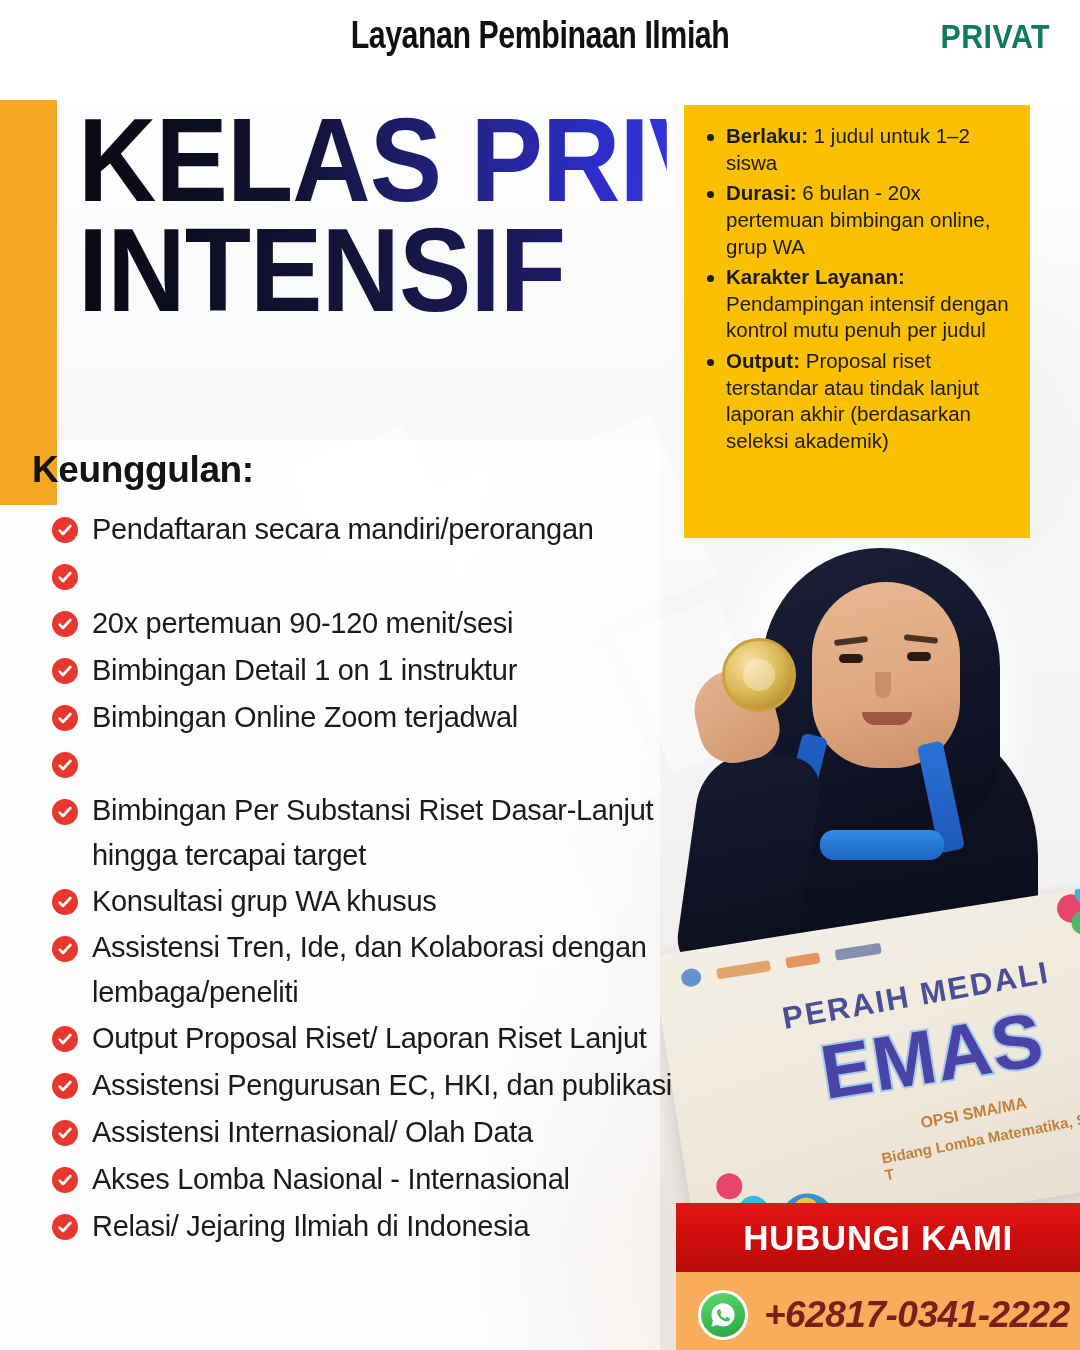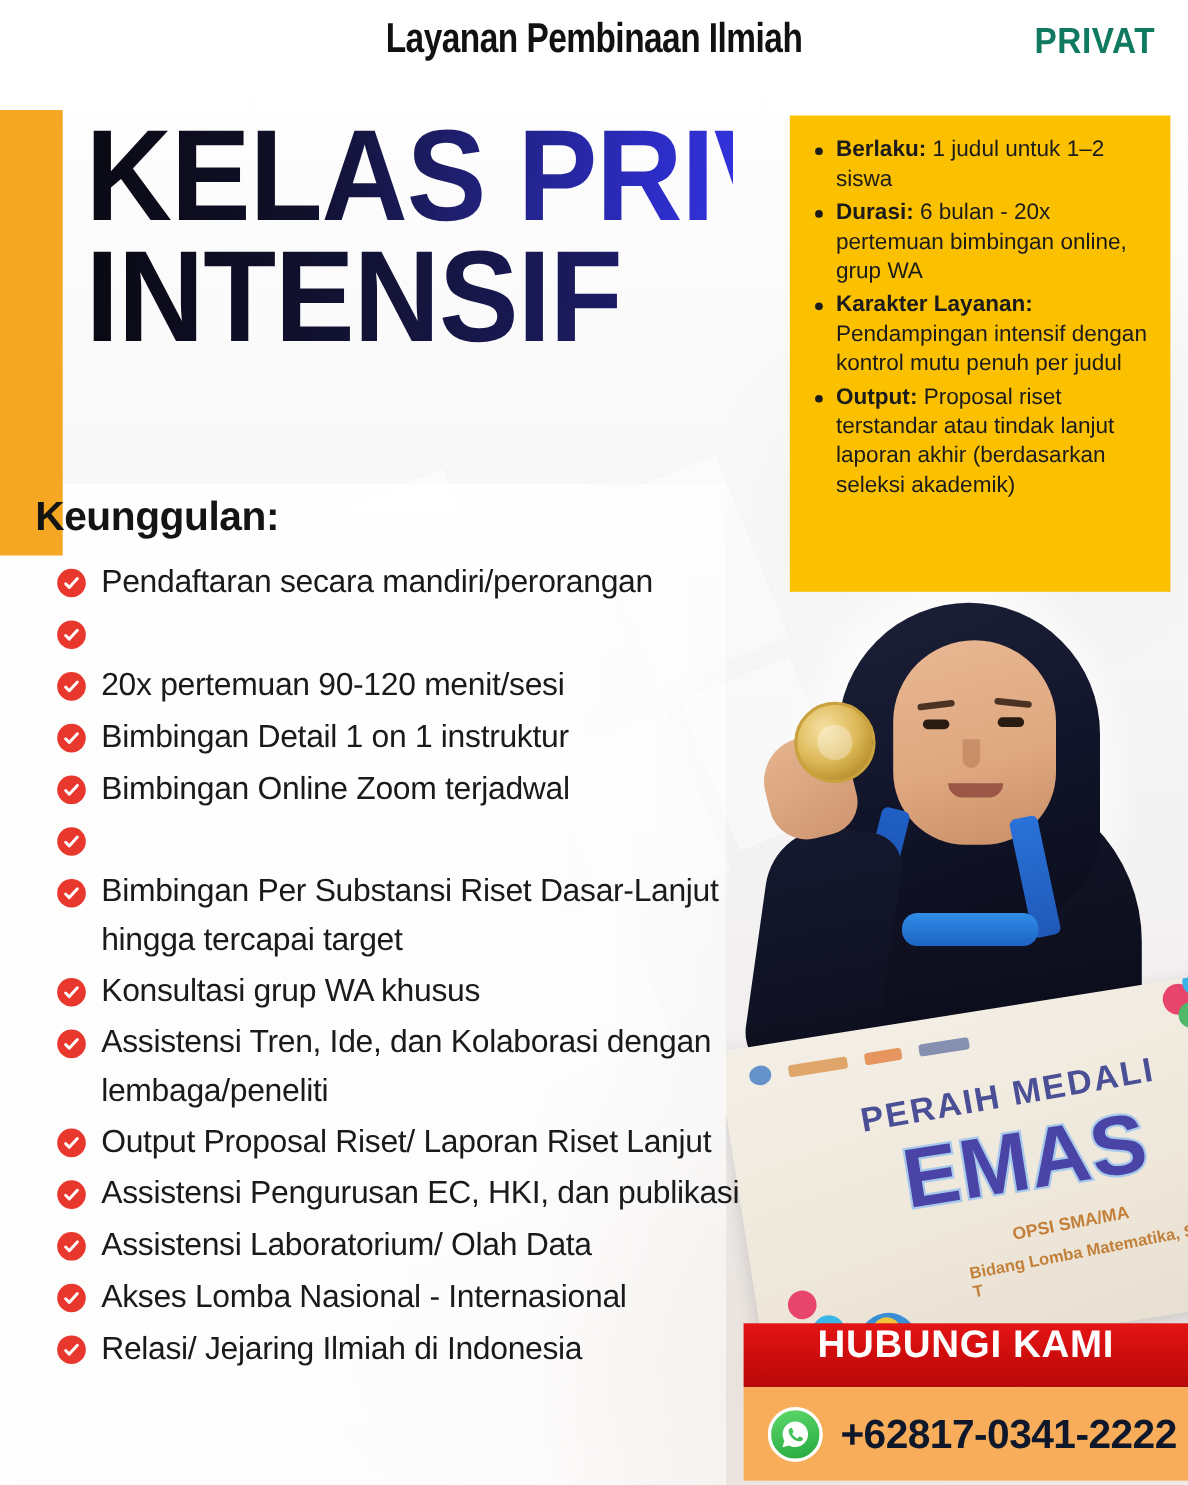--- a/index.html
+++ b/index.html
@@ -107,21 +107,21 @@
     -webkit-text-fill-color:transparent; color:#15154e;
   }
   .price {
     position:absolute; left:78px; top:370px; z-index:5;
     font-size:41px; font-weight:normal; color:#12795e;
     letter-spacing:-0.3px;
   }
 
   
   .info-box {
-    position:absolute; left:718px; top:105px; width:346px; height:433px;
+    position:absolute; left:684px; top:105px; width:346px; height:433px;
     background:#fbc000; z-index:5;
     padding:18px 16px 12px 16px;
   }
   .info-list { list-style:none; }
   .info-list li {
     position:relative;
     padding-left:26px;
     margin-bottom:4px;
     font-size:20.5px;
     line-height:1.30;
@@ -295,41 +295,41 @@
     position:absolute; right:-12px; top:-22px; width:80px; height:70px;
   }
   .cert-corner i { position:absolute; display:block; border-radius:50%; }
   .cert-corner .c1 { left:6px;  top:26px; width:28px; height:28px; background:#e7456b; }
   .cert-corner .c2 { left:26px; top:14px; width:26px; height:26px; background:#3ab5e8; }
   .cert-corner .c3 { left:18px; top:44px; width:24px; height:24px; background:#51b86a; }
 
   
   .contact { position:absolute; left:676px; top:1203px; width:404px; z-index:8; }
   .contact-banner {
-    height:58px;
+    height:69px;
     background:linear-gradient(180deg,#e41515 0%,#d00d0d 48%,#b80a0a 100%);
-    display:flex; justify-content:center;
+    display:flex; align-items:center; justify-content:center;
   }
   .contact-banner span {
     font-size:35px; font-weight:bold; color:#ffffff; letter-spacing:0.6px;
   }
   .contact-phone {
     height:85px; background:#f8ad5a;
     display:flex; align-items:center; gap:16px; padding-left:22px;
   }
   .wa-icon {
     width:50px; height:50px; border-radius:50%;
     background:linear-gradient(165deg,#5ed96b,#25a83f);
     display:flex; align-items:center; justify-content:center;
     border:3px solid #ffffff;
     flex:0 0 auto;
   }
   .wa-icon svg { width:28px; height:28px; }
   .contact-phone .num {
-    font-size:37px; font-weight:bold; color:#0f172a; letter-spacing:-0.5px;
+    font-size:37px; font-weight:bold; color:#7f1d1d; letter-spacing:-0.5px;font-style:italic;
   }
 </style>
 </head>
 <body>
 
 <div class="poster">
 
   <div class="bg-texture"></div>
   <div class="bg-blobs"></div>
 
@@ -468,21 +468,21 @@
           </svg>
       </span>
       <span>Assistensi Pengurusan EC, HKI, dan publikasi</span>
     </li>
     <li>
       <span class="check">
         <svg viewBox="0 0 24 24" fill="none" stroke="#ffffff" stroke-width="4" stroke-linecap="round" stroke-linejoin="round">
             <polyline points="4,13 9,18 20,6"></polyline>
           </svg>
       </span>
-      <span>Assistensi Laboratorium/ Olah Data</span>
+      <span>Assistensi Internasional/ Olah Data</span>
     </li>
     <li>
       <span class="check">
         <svg viewBox="0 0 24 24" fill="none" stroke="#ffffff" stroke-width="4" stroke-linecap="round" stroke-linejoin="round">
             <polyline points="4,13 9,18 20,6"></polyline>
           </svg>
       </span>
       <span>Akses Lomba Nasional - Internasional</span>
     </li>
     <li>

